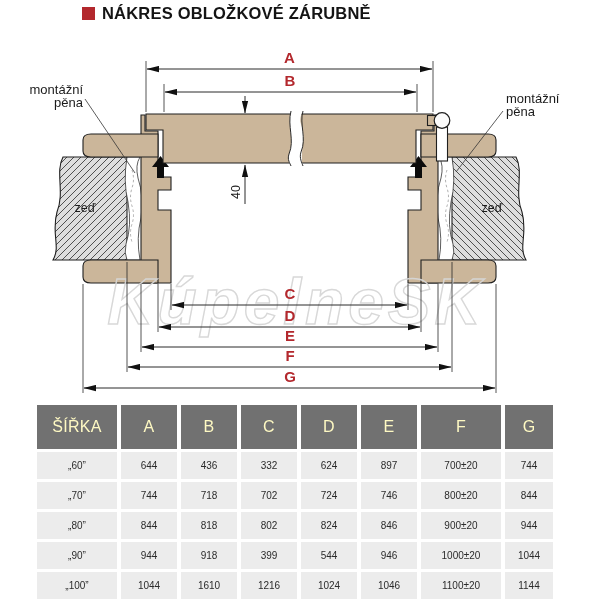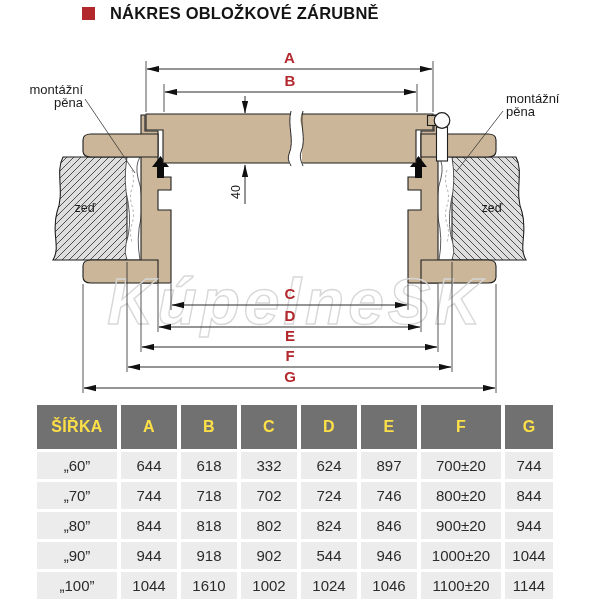--- a/index.html
+++ b/index.html
@@ -2,21 +2,21 @@
 <html style="--accent: #b3282d; --tan: #cbb69a; --head: #717171; --row: #ececec; --wall: #dedede;"><head>
 <meta charset="utf-8">
 <style>
   :root{
     --accent:#b3282d; --tan:#cbb69a; --ink:#1f1f1f; --line:#2a2a2a;
     --wall:#dedede; --hatch:#4f4f4f; --head:#717171; --row:#ececec; --wm:#d6d6d6;
   }
   html,body{margin:0;padding:0;}
   body{width:600px;height:600px;background:#fff;position:relative;overflow:hidden;
        font-family:"Liberation Sans",sans-serif;}
-  .title-row{position:absolute;top:6px;left:82px;display:flex;align-items:flex-start;gap:15px;}
+  .title-row{position:absolute;top:6px;left:82px;display:flex;align-items:flex-start;gap:7px;}
   .title-square{width:13px;height:13px;background:var(--accent);margin-top:1px;flex:none;}
   h1.page-title{margin:0;font-size:16.5px;line-height:15px;font-weight:bold;color:#141414;
        letter-spacing:.2px;text-transform:uppercase;}
   svg{position:absolute;top:0;left:0;}
   .tan{fill:var(--tan);stroke:var(--ink);stroke-width:1.1;}
   .wallshape{fill:url(#hatch);stroke:var(--ink);stroke-width:1.1;}
   .foam{fill:#fff;stroke:#333;stroke-width:.8;}
   .squig{fill:none;stroke:#9a9a9a;stroke-width:.8;stroke-dasharray:2.5 2.5;}
   .seal{fill:#0c0c0c;stroke:none;}
   .dim{stroke:var(--line);stroke-width:1;fill:none;}
@@ -24,23 +24,23 @@
   .leader{stroke:#333;stroke-width:.8;fill:none;}
   .dimletter{fill:var(--accent);font-weight:bold;font-size:15px;text-anchor:middle;
        font-family:"Liberation Sans",sans-serif;}
   .smalllabel{fill:#1b1b1b;font-size:13px;font-family:"Liberation Sans",sans-serif;}
   .walltext{fill:#1b1b1b;font-size:12.5px;text-anchor:middle;font-family:"Liberation Sans",sans-serif;}
   .ticktext{fill:#1b1b1b;font-size:12.5px;font-family:"Liberation Sans",sans-serif;}
   .wm{fill:none;stroke:var(--wm);stroke-width:1.4;font-size:64px;font-style:italic;
       font-weight:bold;text-anchor:middle;letter-spacing:4px;opacity:.95;
       font-family:"Liberation Sans",sans-serif;}
   table.dims{position:absolute;top:402px;left:33px;border-collapse:separate;border-spacing:4px 3px;}
-  table.dims th{background:var(--head);color:#fde047;font-weight:bold;font-size:16px;height:42px;
+  table.dims th{background:var(--head);color:#fef9c3;font-weight:normal;font-size:16px;height:42px;
       text-align:center;letter-spacing:.3px;}
-  table.dims td{background:var(--row);color:#2b2b2b;font-size:15px;height:25px;text-align:center;}
+  table.dims td{background:var(--row);color:#2b2b2b;font-size:10px;height:25px;text-align:center;}
   col.c-size{width:80px;} col.c-std{width:56px;} col.c-f{width:80px;} col.c-g{width:48px;}
 </style>
 </head>
 <body>
 
 <div class="title-row">
   <span class="title-square"></span>
   <h1 class="page-title">NÁKRES OBLOŽKOVÉ ZÁRUBNĚ</h1>
 </div>
 
@@ -162,21 +162,21 @@
         <th>D</th>
         <th>E</th>
         <th>F</th>
         <th>G</th>
       </tr>
   </thead>
   <tbody>
       <tr>
         <td>„60”</td>
         <td>644</td>
-        <td>618</td>
+        <td>436</td>
         <td>332</td>
         <td>624</td>
         <td>897</td>
         <td>700±20</td>
         <td>744</td>
       </tr>
       <tr>
         <td>„70”</td>
         <td>744</td>
         <td>718</td>
@@ -193,30 +193,30 @@
         <td>802</td>
         <td>824</td>
         <td>846</td>
         <td>900±20</td>
         <td>944</td>
       </tr>
       <tr>
         <td>„90”</td>
         <td>944</td>
         <td>918</td>
-        <td>902</td>
+        <td>399</td>
         <td>544</td>
         <td>946</td>
         <td>1000±20</td>
         <td>1044</td>
       </tr>
       <tr>
         <td>„100”</td>
         <td>1044</td>
         <td>1610</td>
-        <td>1002</td>
+        <td>1216</td>
         <td>1024</td>
         <td>1046</td>
         <td>1100±20</td>
         <td>1144</td>
       </tr>
     </tbody>
 </table>
 
 </body></html>

